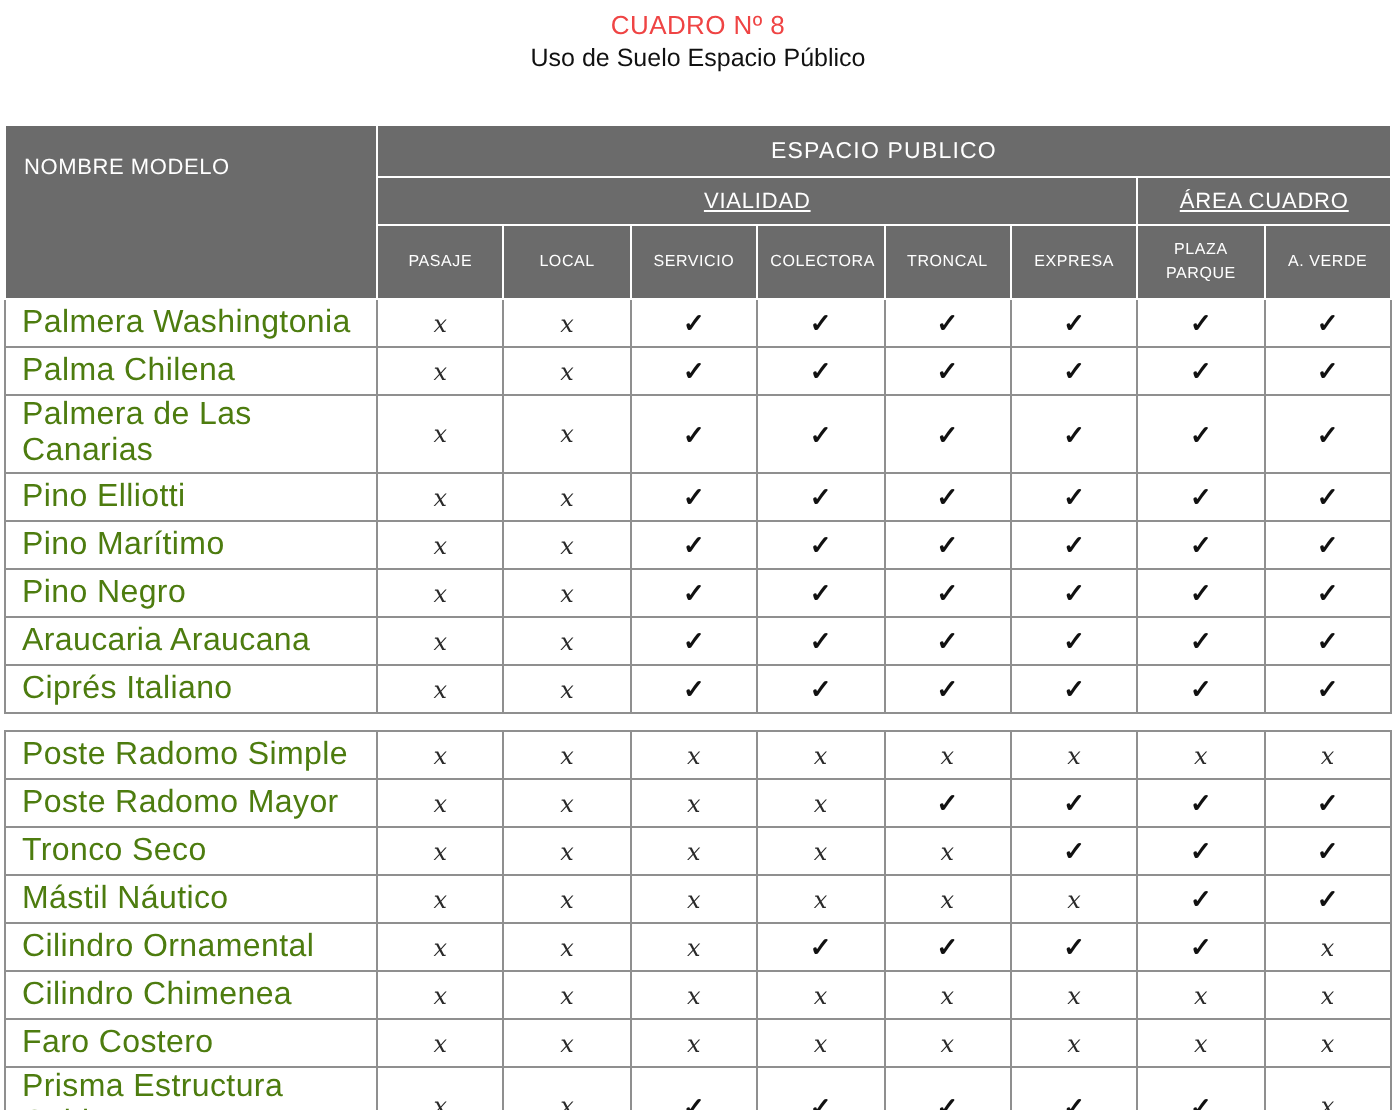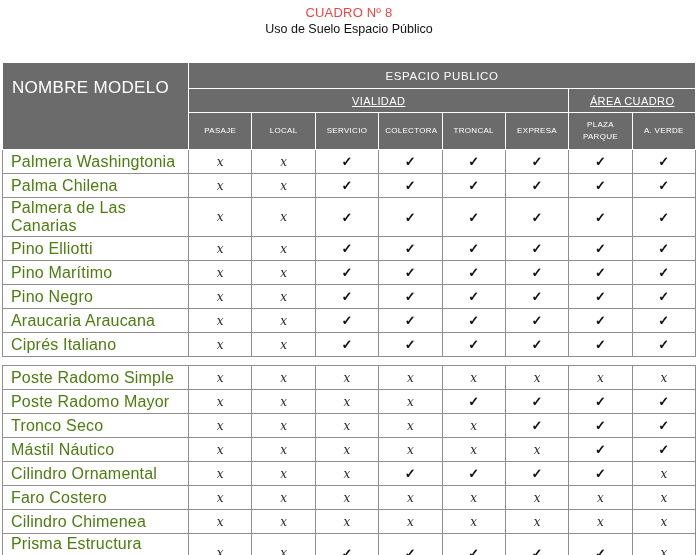--- a/index.html
+++ b/index.html
@@ -26,21 +26,21 @@
 
   
   th {
     background: #6b6b6b;
     color: #ffffff;
     font-weight: normal;
     border: 1px solid #ffffff;
     text-align: center;
   }
   th.corner {
-    font-size: 17px;
+    font-size: 11px;
     text-align: left;
     vertical-align: top;
     padding: 15px 4px 0 9px;
     letter-spacing: 0.3px;
   }
   th.group  { font-size: 11.5px; height: 23px; letter-spacing: 0.6px; }
   th.sub    { font-size: 11px;  height: 21px; letter-spacing: 0.4px; text-decoration: underline; }
   th.col-h  {
     font-size: 8px;
     height: 32px;
@@ -256,32 +256,32 @@
           <td class="mark cross">x</td>
           <td class="mark cross">x</td>
           <td class="mark cross">x</td>
           <td class="mark check">✓</td>
           <td class="mark check">✓</td>
           <td class="mark check">✓</td>
           <td class="mark check">✓</td>
           <td class="mark cross">x</td>
         </tr>
         <tr>
+          <td class="name-cell">Cilindro Chimenea</td>
+          <td class="mark cross">x</td>
+          <td class="mark cross">x</td>
+          <td class="mark cross">x</td>
+          <td class="mark cross">x</td>
+          <td class="mark cross">x</td>
+          <td class="mark cross">x</td>
+          <td class="mark cross">x</td>
+          <td class="mark cross">x</td>
+        </tr>
+        <tr>
           <td class="name-cell">Faro Costero</td>
-          <td class="mark cross">x</td>
-          <td class="mark cross">x</td>
-          <td class="mark cross">x</td>
-          <td class="mark cross">x</td>
-          <td class="mark cross">x</td>
-          <td class="mark cross">x</td>
-          <td class="mark cross">x</td>
-          <td class="mark cross">x</td>
-        </tr>
-        <tr>
-          <td class="name-cell">Cilindro Chimenea</td>
           <td class="mark cross">x</td>
           <td class="mark cross">x</td>
           <td class="mark cross">x</td>
           <td class="mark cross">x</td>
           <td class="mark cross">x</td>
           <td class="mark cross">x</td>
           <td class="mark cross">x</td>
           <td class="mark cross">x</td>
         </tr>
         <tr>

